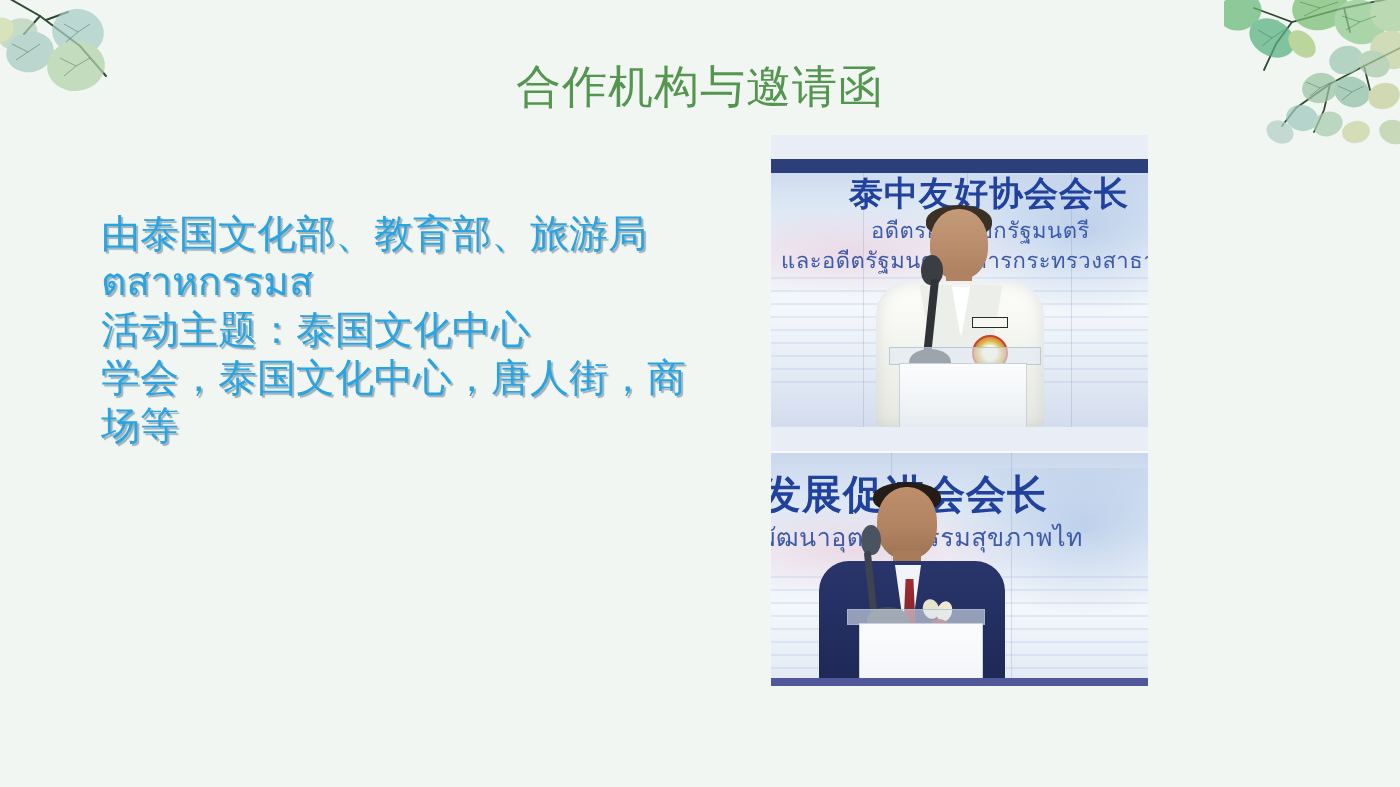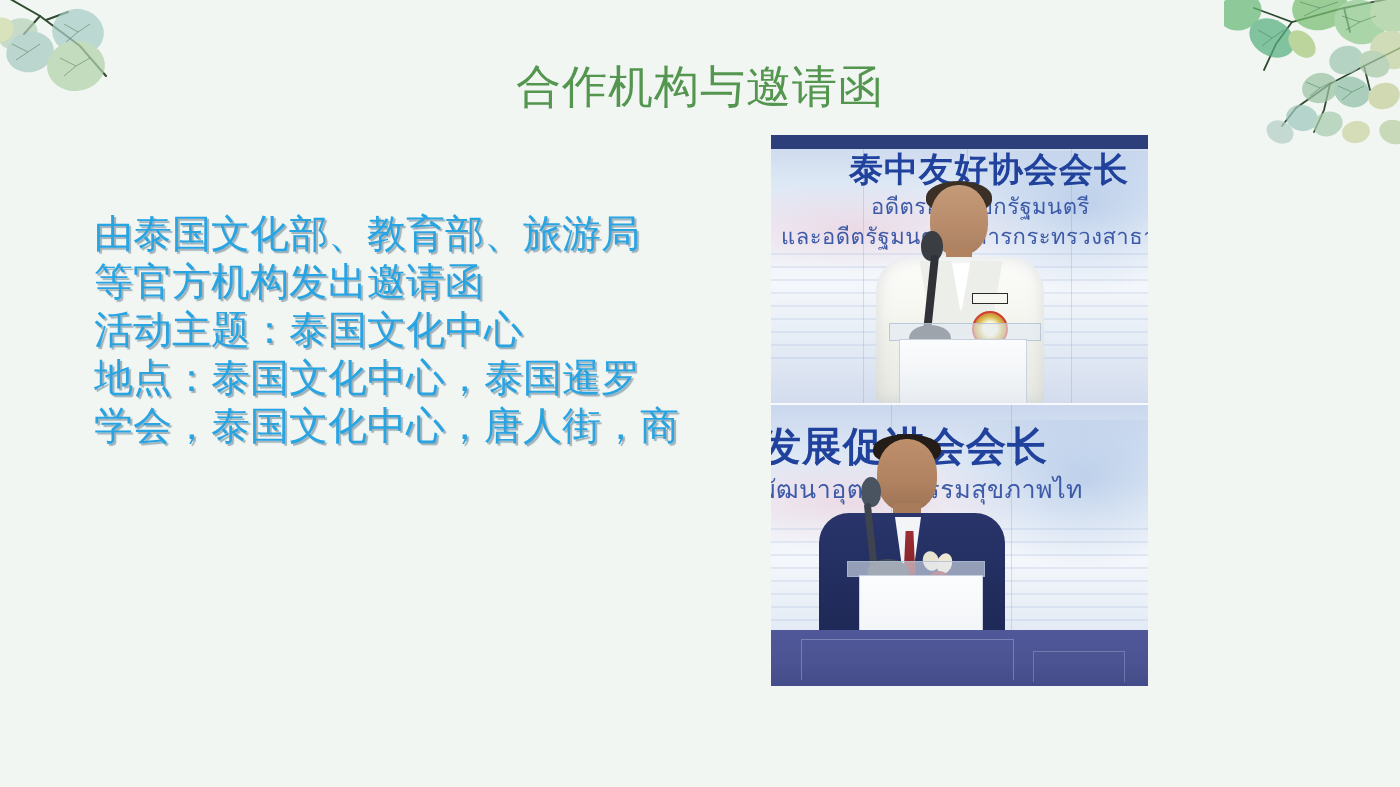--- a/index.html
+++ b/index.html
@@ -65,36 +65,38 @@
     font-family: "Liberation Serif", "DejaVu Serif", serif;
     font-size: 39px;
     line-height: 48px;
     color: #29a4e2;
     text-shadow: 2px 2px 1px rgba(60, 90, 110, 0.45);
     letter-spacing: 0px;
   }
   #body-text .line {
     display: block;
     white-space: nowrap;
+    margin-left: 7px;
   }
 
   
   #photo-stack {
     position: absolute;
     left: 771px;
     top: 135px;
     width: 377px;
     height: 551px;
     overflow: hidden;
     background: #e9eef6;
   }
   .photo {
     position: relative;
     width: 377px;
     overflow: hidden;
+    margin-top: 24px;
   }
   #photo-top    { height: 268px; }
   #photo-bottom { height: 283px; }
 
   
   .backdrop {
     position: absolute;
     inset: 0;
     background:
       linear-gradient(180deg,
@@ -420,24 +422,24 @@
       <path d="M48 46 L34 38 M48 46 L38 54 M48 46 L60 38"></path>
       <path d="M128 100 L114 94 M128 100 L118 108 M128 100 L140 94"></path>
       <path d="M96 96 L82 90 M96 96 L86 104 M96 96 L108 90"></path>
     </g>
   </svg>
 
   <div id="slide-title">合作机构与邀请函</div>
 
   <div id="body-text">
     <span class="line">由泰国文化部、教育部、旅游局</span>
-    <span class="line">等官方机构发出邀请函</span>
+    <span class="line">ตสาหกรรมส</span>
     <span class="line">活动主题：泰国文化中心</span>
-    <span class="line">地点：泰国文化中心，泰国暹罗</span>
     <span class="line">学会，泰国文化中心，唐人街，商</span>
+    <span class="line">场等</span>
   </div>
 
   <div id="photo-stack">
 
     <div id="photo-top" class="photo">
       <div class="backdrop">
         <div class="wash-pink"></div>
         <div class="wash-blue"></div>
         <div class="panel-seam" style="left:92px"></div>
         <div class="panel-seam" style="left:196px"></div>

